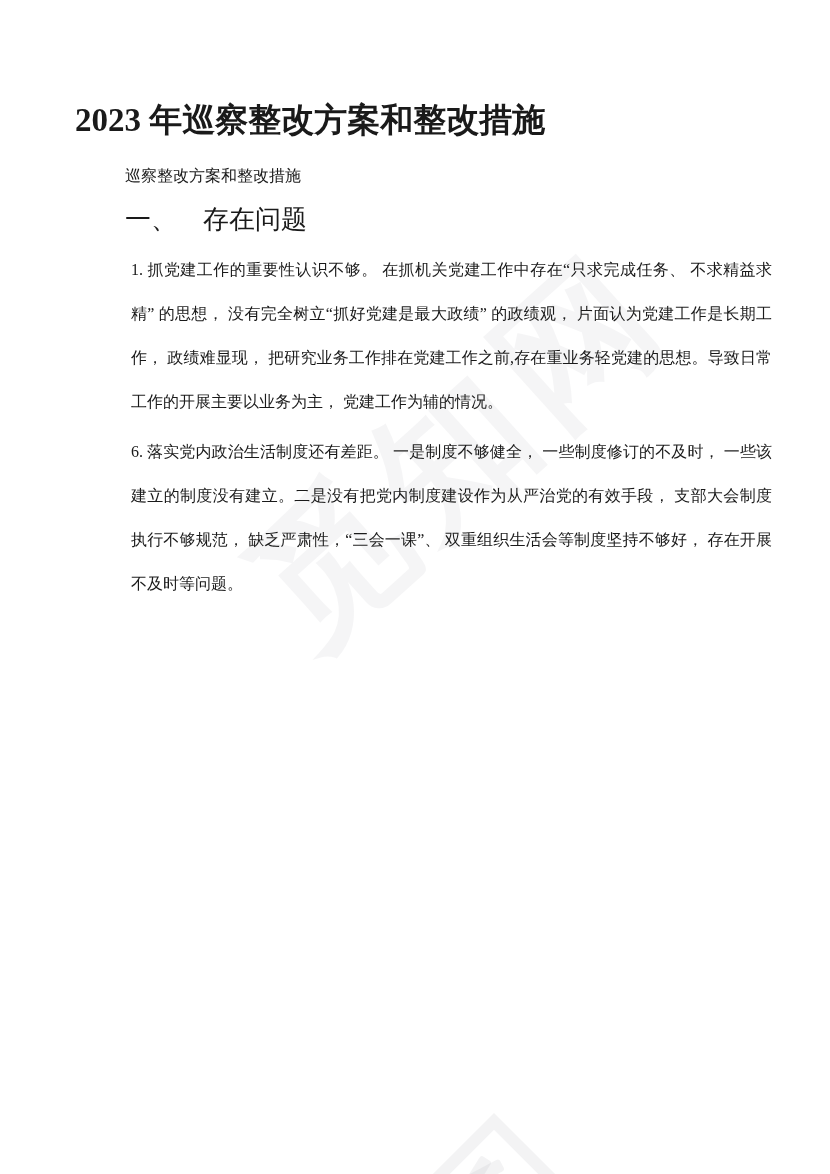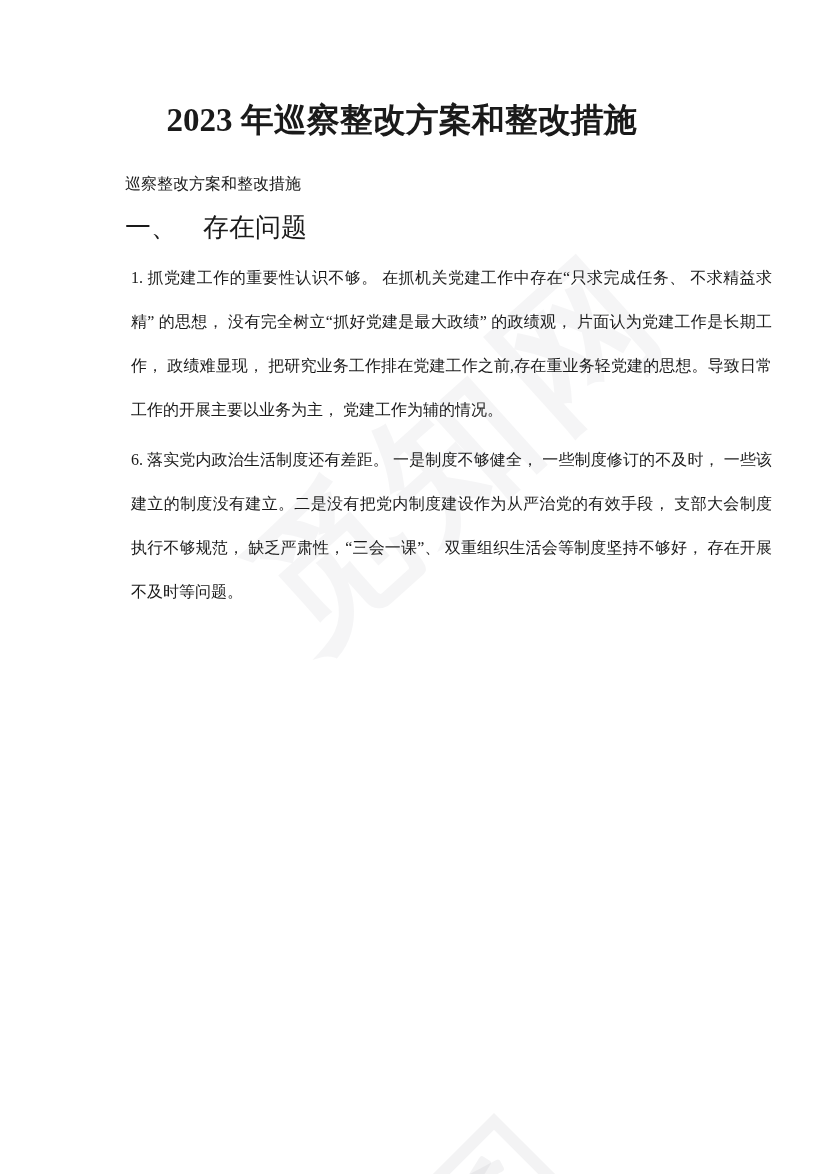--- a/index.html
+++ b/index.html
@@ -71,25 +71,25 @@
   .content {
     position: absolute;
     left: 125px;
     top: 0;
     width: 653px;
     z-index: 1;
   }
   .doc-title {
     position: relative;
     left: -50px;
-    margin: 98px 0 20px 0;
+    margin: 98px 0 12px 0;
     font-size: 33px;
     line-height: 44px;
     font-weight: bold;
-    text-align: center;
+    text-align: left;
     white-space: nowrap;
     font-family: Liberation Serif, serif;
   }
   .doc-subtitle {
     font-size: 16px;
     line-height: 44px;
     font-weight: normal;
   }
   .doc-heading {
     font-size: 26px;

